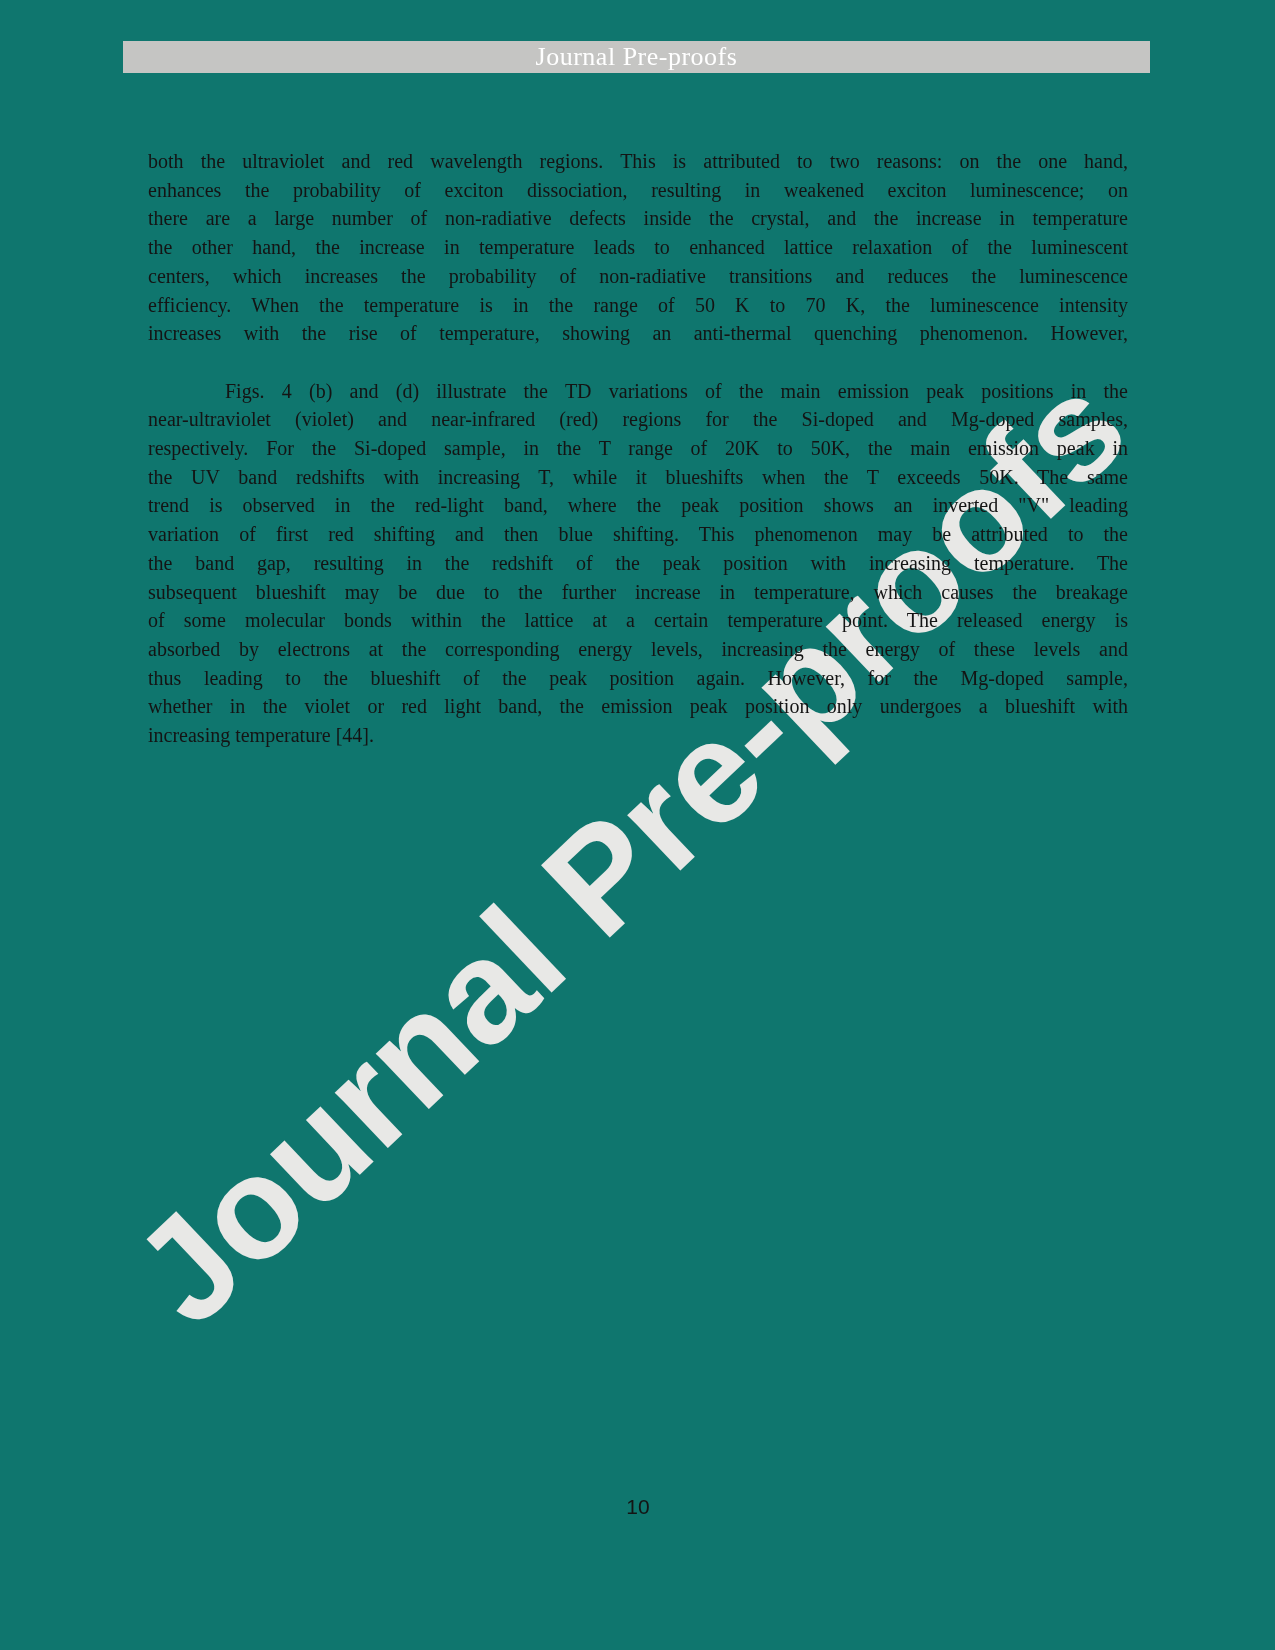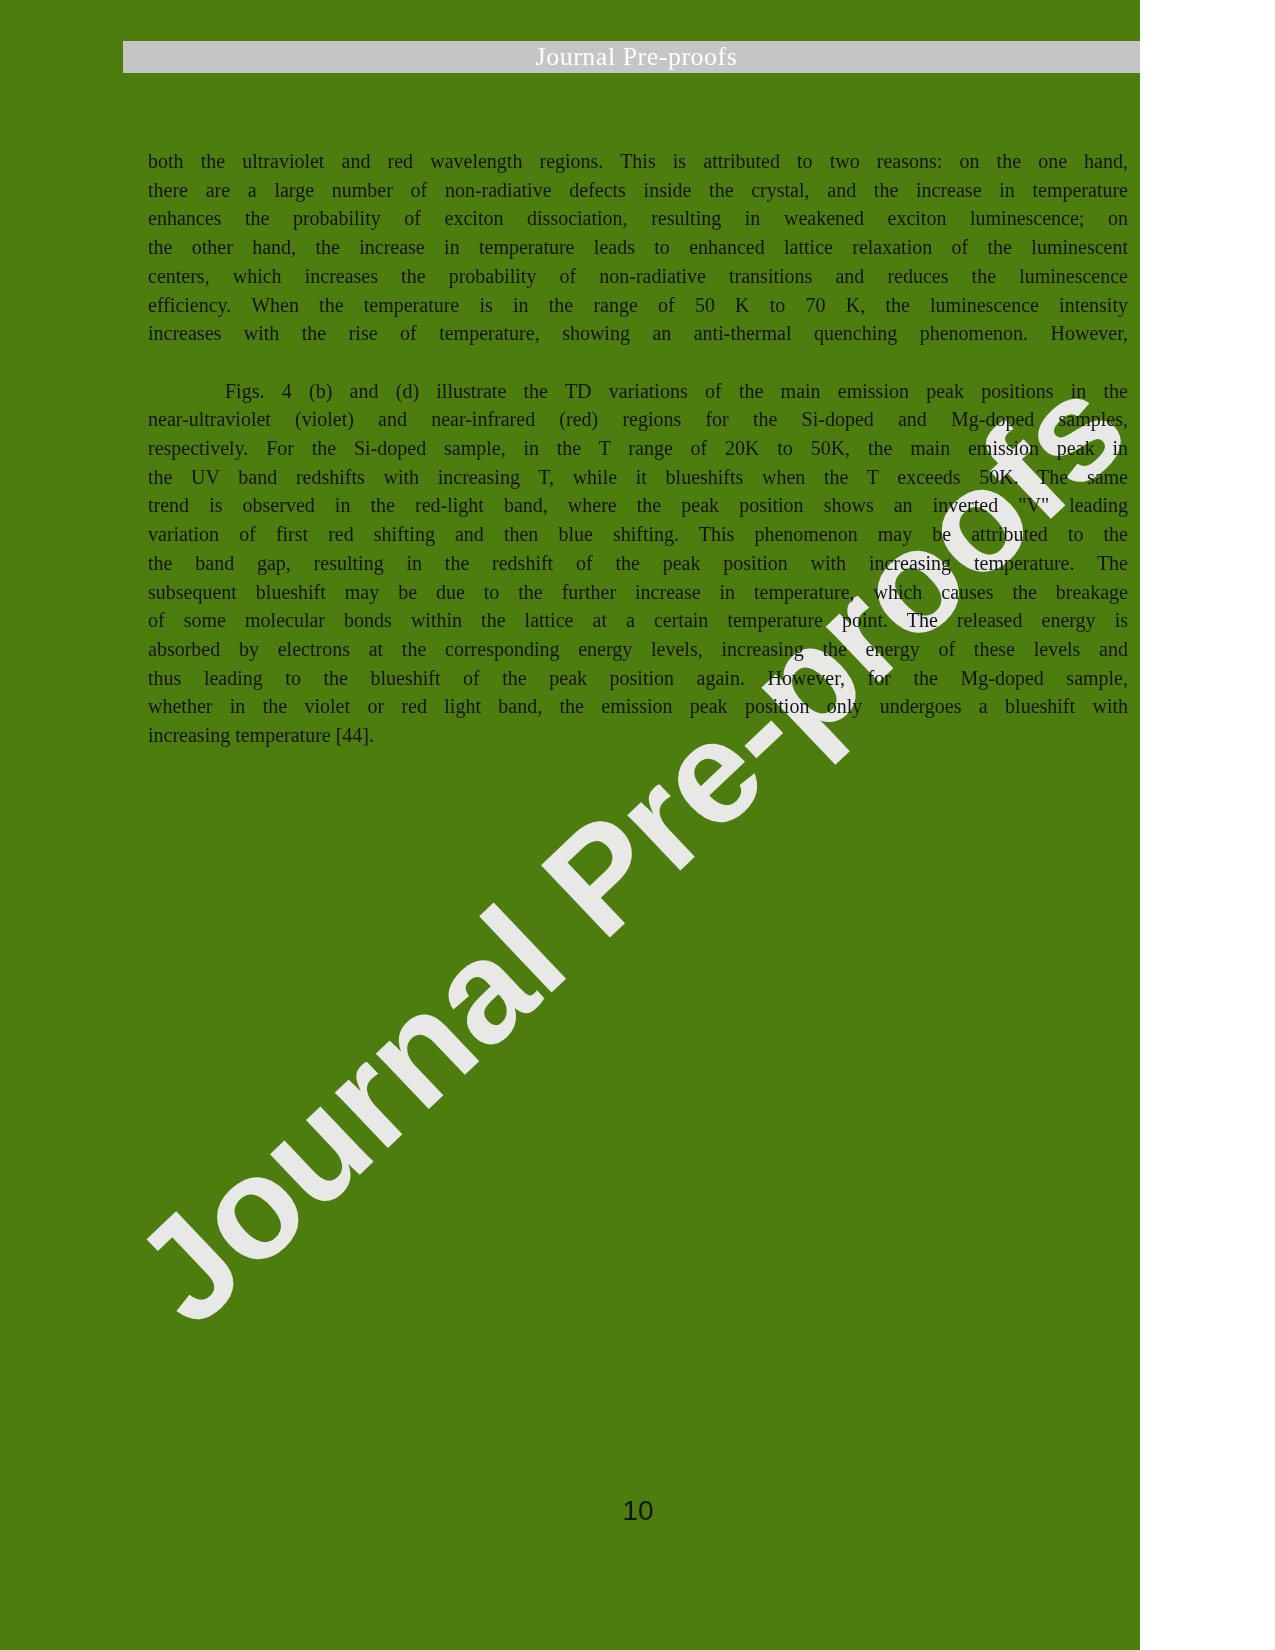--- a/index.html
+++ b/index.html
@@ -2,23 +2,23 @@
 <html style="--header-bg: #c5c5c3; --header-fg: #ffffff; --watermark-color: #e8e8e6; --body-fg: #141414;"><head>
 <meta charset="utf-8">
 <style>
   html, body {
     margin: 0;
     padding: 0;
     background: #ffffff;
   }
   .page {
     position: relative;
-    width: 1140px;
+    width: 1275px;
     height: 1650px;
-    background: #4d7c0f;
+    background: #0f766e;
     overflow: hidden;
     font-family: "Liberation Serif", "DejaVu Serif", serif;
   }
   .header-bar {
     position: absolute;
     left: 123px;
     top: 41px;
     width: 1027px;
     height: 32px;
     background: var(--header-bg, #c5c5c3);
@@ -76,40 +76,40 @@
     text-indent: 77px;
   }
   .page-number {
     position: absolute;
     left: 148px;
     width: 980px;
     top: 1495px;
     text-align: center;
     z-index: 1;
     font-family: "Liberation Sans", "DejaVu Sans", sans-serif;
-    font-size: 28px;
+    font-size: 21px;
     color: var(--body-fg, #141414);
   }
 </style>
 </head>
 <body>
 
 <div class="page">
 
   <div class="header-bar">
     <span class="header-title">Journal Pre-proofs</span>
   </div>
 
   <div class="watermark">Journal Pre-proofs</div>
 
   <div class="body-text" id="paragraphs">
       <div class="para">
         <div class="line">both the ultraviolet and red wavelength regions. This is attributed to two reasons: on the one hand,</div>
+        <div class="line">enhances the probability of exciton dissociation, resulting in weakened exciton luminescence; on</div>
         <div class="line">there are a large number of non-radiative defects inside the crystal, and the increase in temperature</div>
-        <div class="line">enhances the probability of exciton dissociation, resulting in weakened exciton luminescence; on</div>
         <div class="line">the other hand, the increase in temperature leads to enhanced lattice relaxation of the luminescent</div>
         <div class="line">centers, which increases the probability of non-radiative transitions and reduces the luminescence</div>
         <div class="line">efficiency. When the temperature is in the range of 50 K to 70 K, the luminescence intensity</div>
         <div class="line">increases with the rise of temperature, showing an anti-thermal quenching phenomenon. However,</div>
       </div>
       <div class="para">
         <div class="line indent">Figs. 4 (b) and (d) illustrate the TD variations of the main emission peak positions in the</div>
         <div class="line">near-ultraviolet (violet) and near-infrared (red) regions for the Si-doped and Mg-doped samples,</div>
         <div class="line">respectively. For the Si-doped sample, in the T range of 20K to 50K, the main emission peak in</div>
         <div class="line">the UV band redshifts with increasing T, while it blueshifts when the T exceeds 50K. The same</div>

